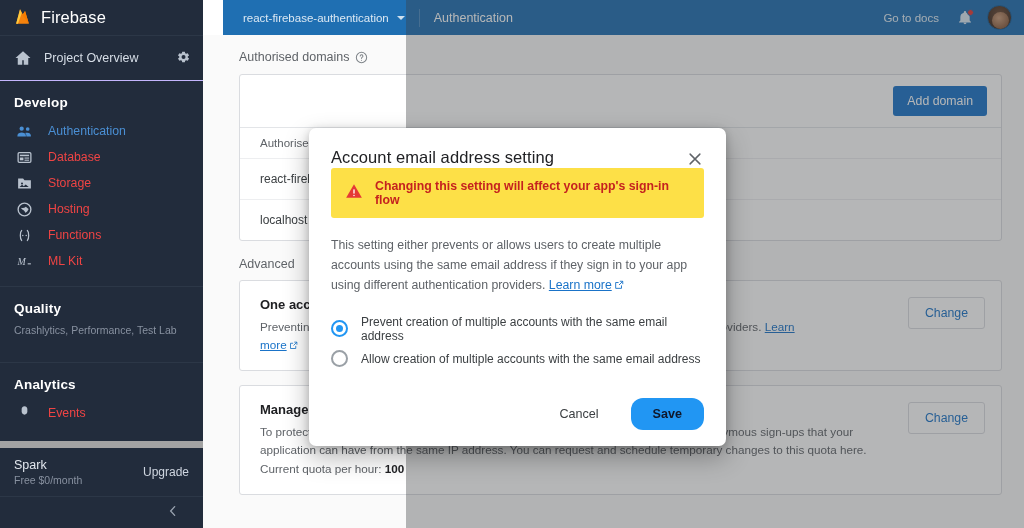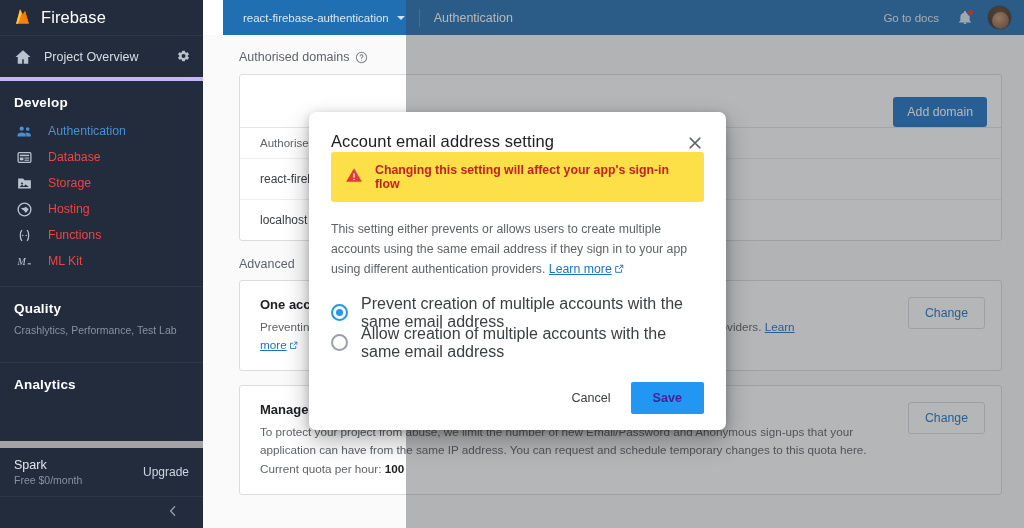--- a/index.html
+++ b/index.html
@@ -24,21 +24,21 @@
     height: 36px; display: flex; align-items: center;
     padding-left: 14px; gap: 10px;
     border-bottom: 1px solid #2c3747;
   }
   .flame { width: 17px; height: 20px; position: relative; flex: 0 0 17px; }
   .brand-name { color: #fff; font-size: 16.5px; letter-spacing: .1px; }
 
   .sb-overview {
     height: 45px; display: flex; align-items: center;
     padding: 0 10px 0 14px; gap: 12px;
-    border-bottom: 4px solid #c4b5fd;
+    border-bottom: 1px solid #c4b5fd;
   }
   .sb-overview .label { font-size: 12.5px; color: #d6dde6; flex: 1; }
   .ico { width: 18px; height: 18px; flex: 0 0 18px; display:block; }
   .ico svg { display: block; }
 
   .sb-section-title {
     font-size: 13.5px; color: #ffffff; font-weight: bold;
     padding: 14px 0 8px 14px; letter-spacing: .2px;
   }
   .sb-sub {
@@ -104,21 +104,21 @@
   .sec-head {
     display: flex; align-items: center; gap: 6px;
     font-size: 12.5px; color: #5f6368; padding: 15px 0 10px 0;
   }
   .help-ico { width: 13px; height: 13px; }
 
   .card {
     background: #fff; border: 1px solid #dadce0; border-radius: 3px;
   }
   .domains-card { padding: 0; }
-  .domains-toolbar { height: 52px; display: flex; align-items: flex-end; justify-content: flex-end; padding-right: 14px; }
+  .domains-toolbar { height: 52px; display: flex; align-items: center; justify-content: flex-end; padding-right: 14px; }
   .btn-blue {
     background: #1a73c8; color: #fff; font-size: 12.3px;
     border: none; border-radius: 3px; padding: 8px 14px; cursor: pointer;
   }
   .tbl-head {
     border-top: 1px solid #e3e5e8; padding: 9px 0 9px 20px;
     font-size: 11.5px; color: #5f6368;
   }
   .tbl-row {
     border-top: 1px solid #edeef0; padding: 13px 0 13px 20px;
@@ -141,21 +141,21 @@
     border: 1px solid #dadce0; border-radius: 3px; padding: 8px 16px; cursor: pointer;
   }
   .quota-strong { color: #202124; font-weight: bold; }
 
   
   .scrim {
     position: absolute; left: 203px; top: 0; width: 821px; height: 528px;
     background: rgba(60,64,67,.38); z-index: 20;
   }
   .modal {
-    position: absolute; left: 309px; top: 112px; width: 417px;
+    position: absolute; left: 309px; top: 128px; width: 417px;
     background: #fff; border-radius: 7px; z-index: 30;
     box-shadow: 0 11px 26px rgba(0,0,0,.30), 0 2px 8px rgba(0,0,0,.18);
     padding: 20px 22px 16px 22px;
   }
   .modal-head { display: flex; align-items: flex-start; }
   .modal-title { flex: 1; font-size: 16.5px; color: #202124; letter-spacing: .1px; }
   .close-x { width: 18px; height: 18px; cursor: pointer; color: #5f6368; margin-top: 2px; }
 
   .warn {
     background: #fde047; border-radius: 3px;
@@ -171,32 +171,32 @@
   .radio-row { display: flex; align-items: center; gap: 13px; height: 30px; cursor: pointer; }
   .radio {
     width: 17px; height: 17px; border-radius: 50%;
     border: 2px solid #9aa0a6; flex: 0 0 17px; position: relative; background:#fff;
   }
   .radio.on { border-color: #2196f3; }
   .radio.on::after {
     content: ""; position: absolute; left: 3px; top: 3px;
     width: 7px; height: 7px; border-radius: 50%; background: #2196f3;
   }
-  .radio-label { font-size: 16px; color: #3c4043; }
+  .radio-label { font-size: 12px; color: #3c4043; }
 
   .modal-actions {
     margin-top: 24px; display: flex; 
-    justify-content: flex-end; gap: 8px;
+    justify-content: flex-end; gap: 20px;
   }
   .btn-text {
     background: transparent; border: none; color: #3c4043;
     font-size: 12.6px; padding: 8px 12px; cursor: pointer;
   }
   .btn-save {
-    background: #2196f3; color: #4c1d95; border: none; border-radius: 2px;
+    background: #2196f3; color: #0f172a; border: none; border-radius: 12px;
     font-size: 12.6px; font-weight: bold; padding: 9px 22px; cursor: pointer;
   }
 </style>
 </head>
 <body>
 
 <div id="app">
 
   <div class="sidebar">
 
@@ -297,20 +297,28 @@
     <div class="sb-divider"></div>
 
     <div class="sb-section-title">Quality</div>
     <div class="sb-sub">Crashlytics, Performance, Test Lab</div>
 
     <div class="sb-divider"></div>
 
     <div class="sb-section-title">Analytics</div>
 
 
+    <div class="sb-item">
+      <span class="ico">
+        <svg viewBox="0 0 24 24" width="17" height="17" fill="#b9c2ce">
+            <path d="M12 3c2.2 0 4 1.8 4 4v4c0 2.2-1.8 4-4 4s-4-1.8-4-4V7c0-2.2 1.8-4 4-4z"></path>
+          </svg>
+      </span>
+      <span>Events</span>
+    </div>
 
     <div class="sb-spacer"></div>
 
     <div class="sb-plan">
       <div class="plan-left">
         <div class="plan-name">Spark</div>
         <div class="plan-sub">Free $0/month</div>
       </div>
       <div class="plan-upgrade">Upgrade</div>
     </div>

